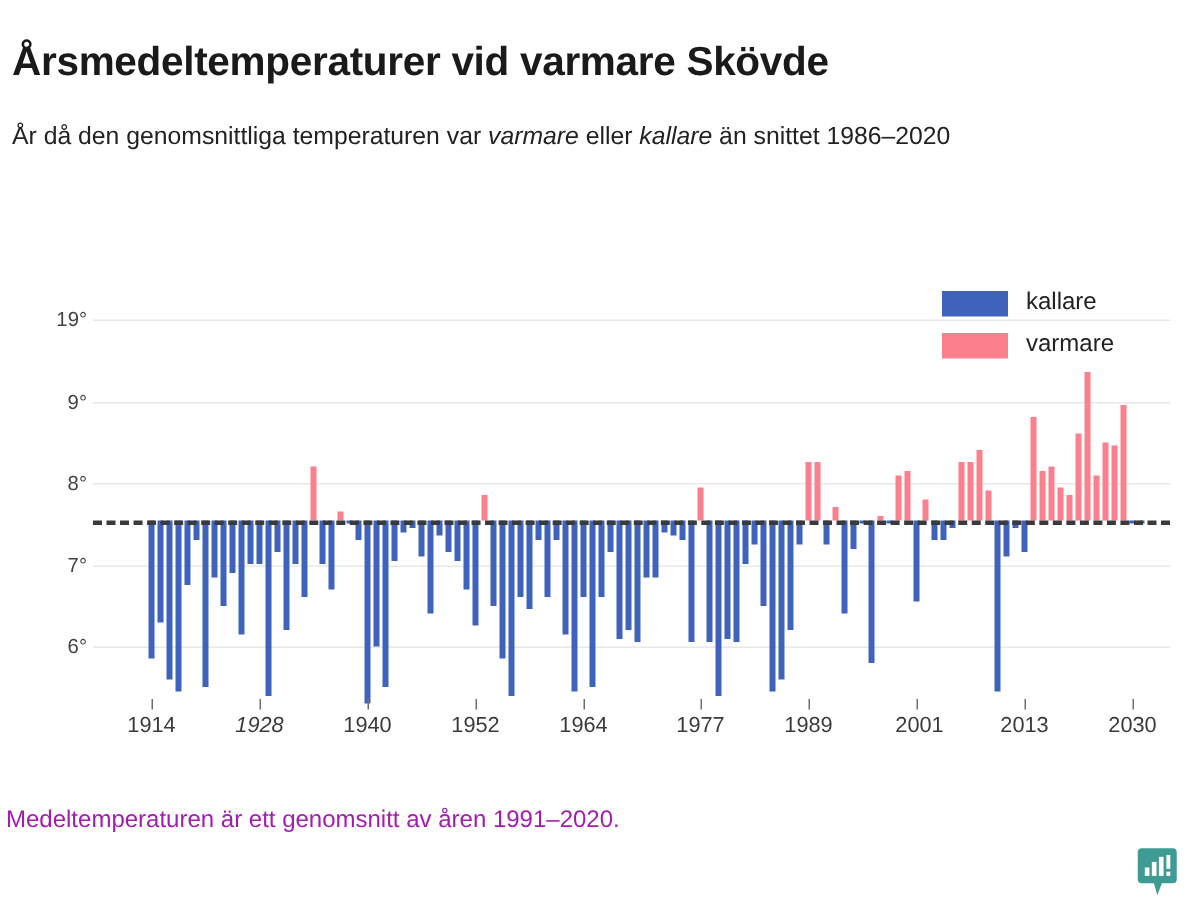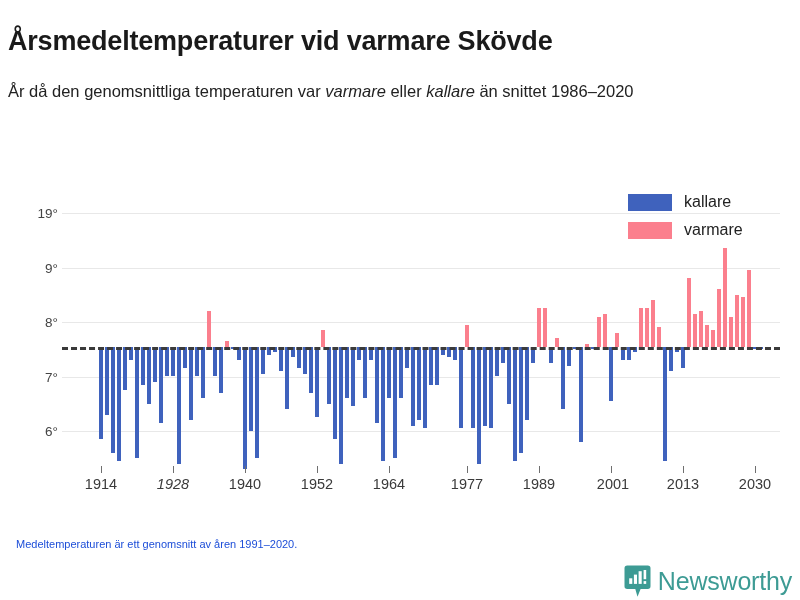--- a/index.html
+++ b/index.html
@@ -115,23 +115,22 @@
   .legend-label {
     font-size: 16px;
     color: #222222;
   }
 
   
   #footer-note {
     position: absolute;
     left: 4px;
     top: 538px;
-    font-size: 11px;
-    color: #1d4ed8;
-    margin-left: 12px;
+    font-size: 16px;
+    color: #a21caf;
   }
   #brand {
     position: absolute;
     right: 8px;
     top: 565px;
     display: flex;
     align-items: center;
   }
   #brand-mark { margin-right: 7px; display: block; }
   #brand-name {
@@ -317,14 +316,13 @@
 
 <div id="brand">
   <svg id="brand-mark" width="27" height="33" viewBox="0 0 27 33">
     <path d="M3.2 0.5 H23.8 A2.7 2.7 0 0 1 26.5 3.2 V21.2 A2.7 2.7 0 0 1 23.8 23.9 H16.6 L13.5 31.8 L11.3 23.9 H3.2 A2.7 2.7 0 0 1 0.5 21.2 V3.2 A2.7 2.7 0 0 1 3.2 0.5 Z" fill="#3d9b94"></path>
     <rect x="5.2" y="13.3" width="3.1" height="5.6" fill="#ffffff"></rect>
     <rect x="9.9" y="9.6" width="3.1" height="9.3" fill="#ffffff"></rect>
     <rect x="14.6" y="6.2" width="3.1" height="12.7" fill="#ffffff"></rect>
     <rect x="19.6" y="5.0" width="2.6" height="9.2" fill="#ffffff"></rect>
     <rect x="19.6" y="16.1" width="2.6" height="2.8" fill="#ffffff"></rect>
   </svg>
-  <span id="brand-name" style="color: rgb(61, 155, 148);">Newsworthy</span>
 </div>
 
 </body></html>

